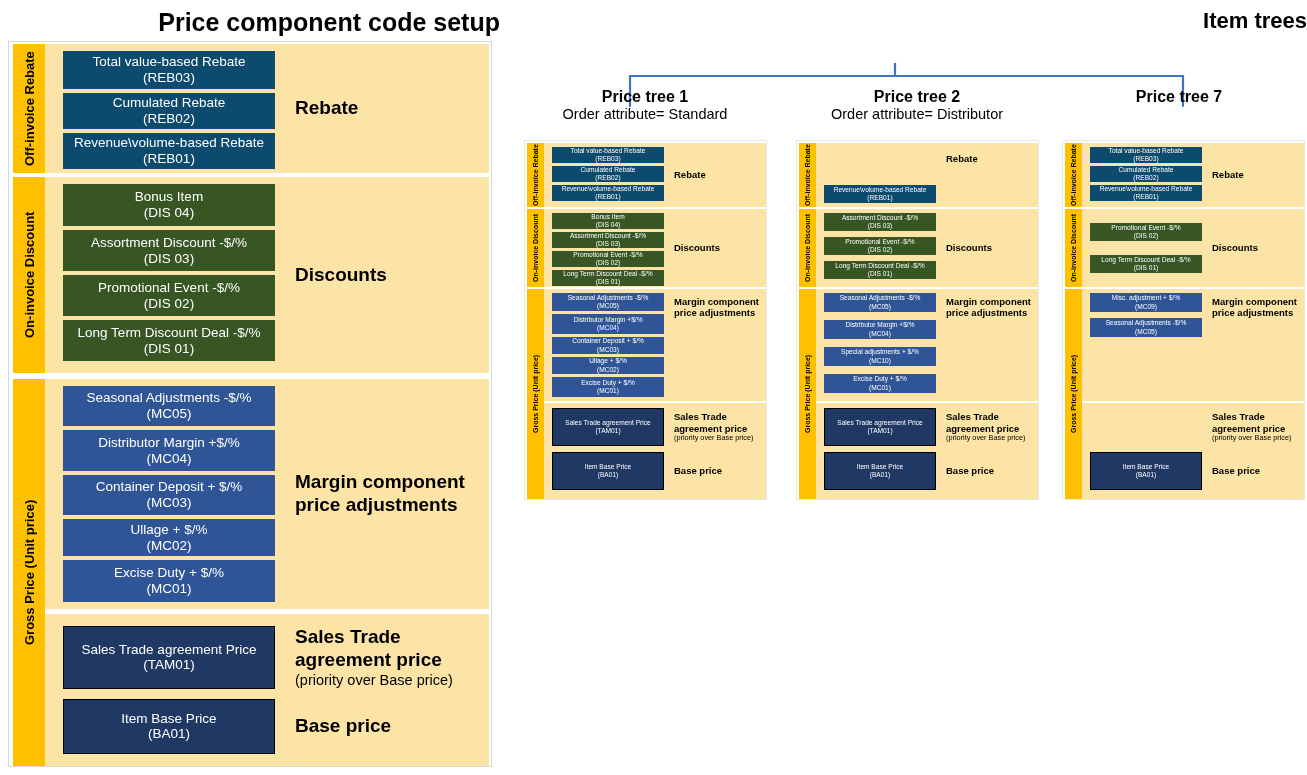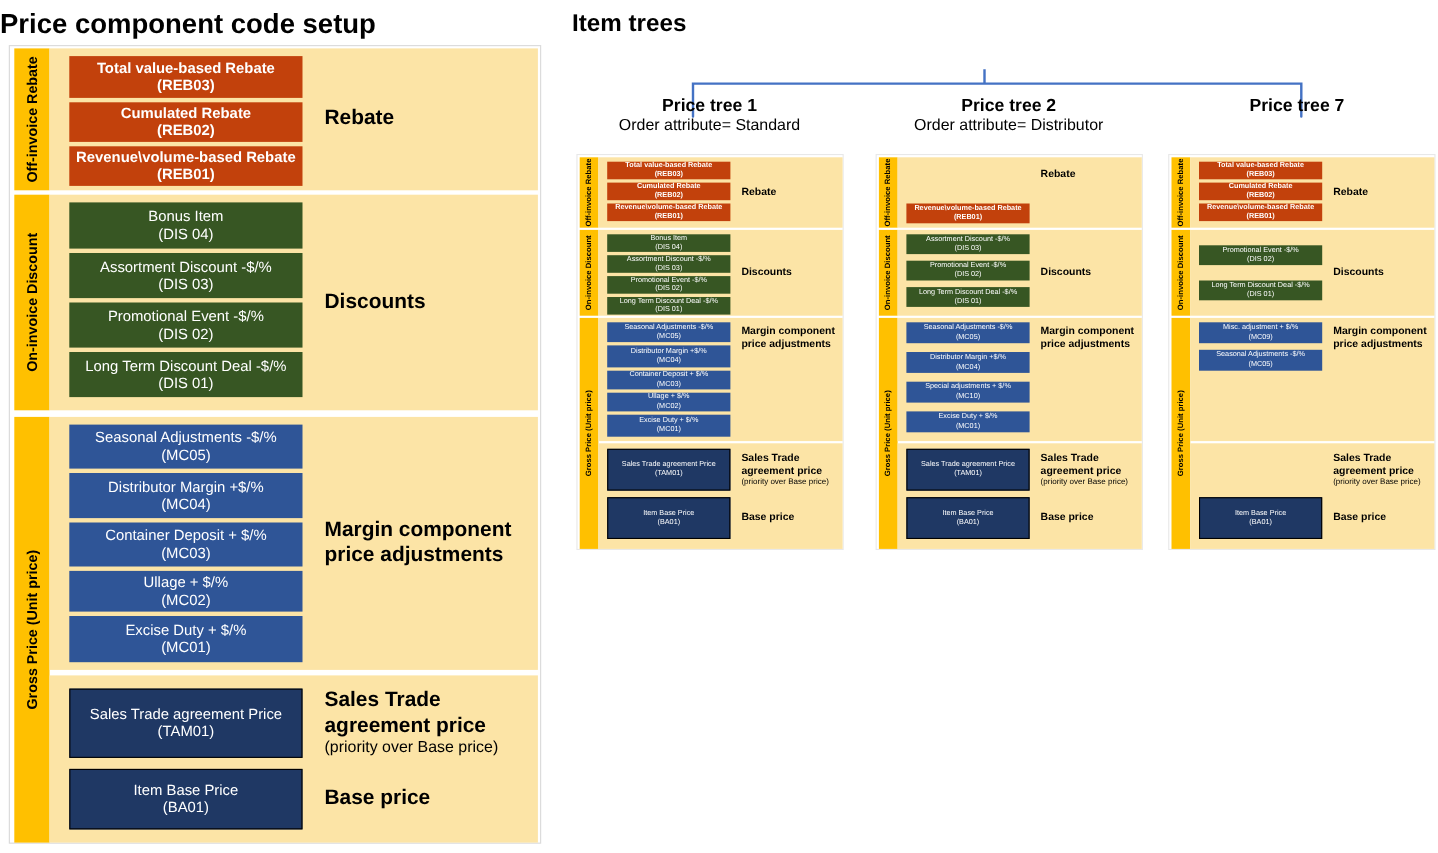--- a/index.html
+++ b/index.html
@@ -10,21 +10,21 @@
     font-family:"Liberation Sans", sans-serif;
     color:#000;
     position:relative;
     overflow:hidden;
   }
 
   
   .page-title {
     position:absolute;
     font-weight:bold;
-    text-align:left;
+    text-align:right;
     color:#000;
   }
   #title-left  { left:0;   top:8px;  width:500px; font-size:25px; }
   #title-right { left:520px; top:8px; width:787px; font-size:22px; }
 
   
   #left-panel {
     position:absolute; left:8px; top:41px; width:484px; height:726px;
     border:1px solid #d9d9d9;
     background:#ffffff;
@@ -51,21 +51,21 @@
   .lboxcol { width:212px; display:flex; flex-direction:column; gap:4px; }
   .lbox {
     color:#ffffff;
     text-align:center;
     display:flex; flex-direction:column; align-items:center; justify-content:center;
     font-size:13.5px;
     line-height:1.18;
     padding:3px 2px;
   }
   .lbox .code { font-size:13.5px; }
-  .g-light { background:#c2410c;font-weight:bold; }
+  .g-light { background:#0c4a6e; }
   .g-dark  { background:#375623; }
   .b-mid   { background:#2F5597; }
   .b-navy  { background:#1F3864; border:1px solid #000; }
   .lcap {
     flex:1;
     padding-left:20px;
     display:flex; flex-direction:column; justify-content:center;
     font-size:19px; font-weight:bold; line-height:1.2;
   }
   .lcap .sub { font-size:14.5px; font-weight:normal; }

